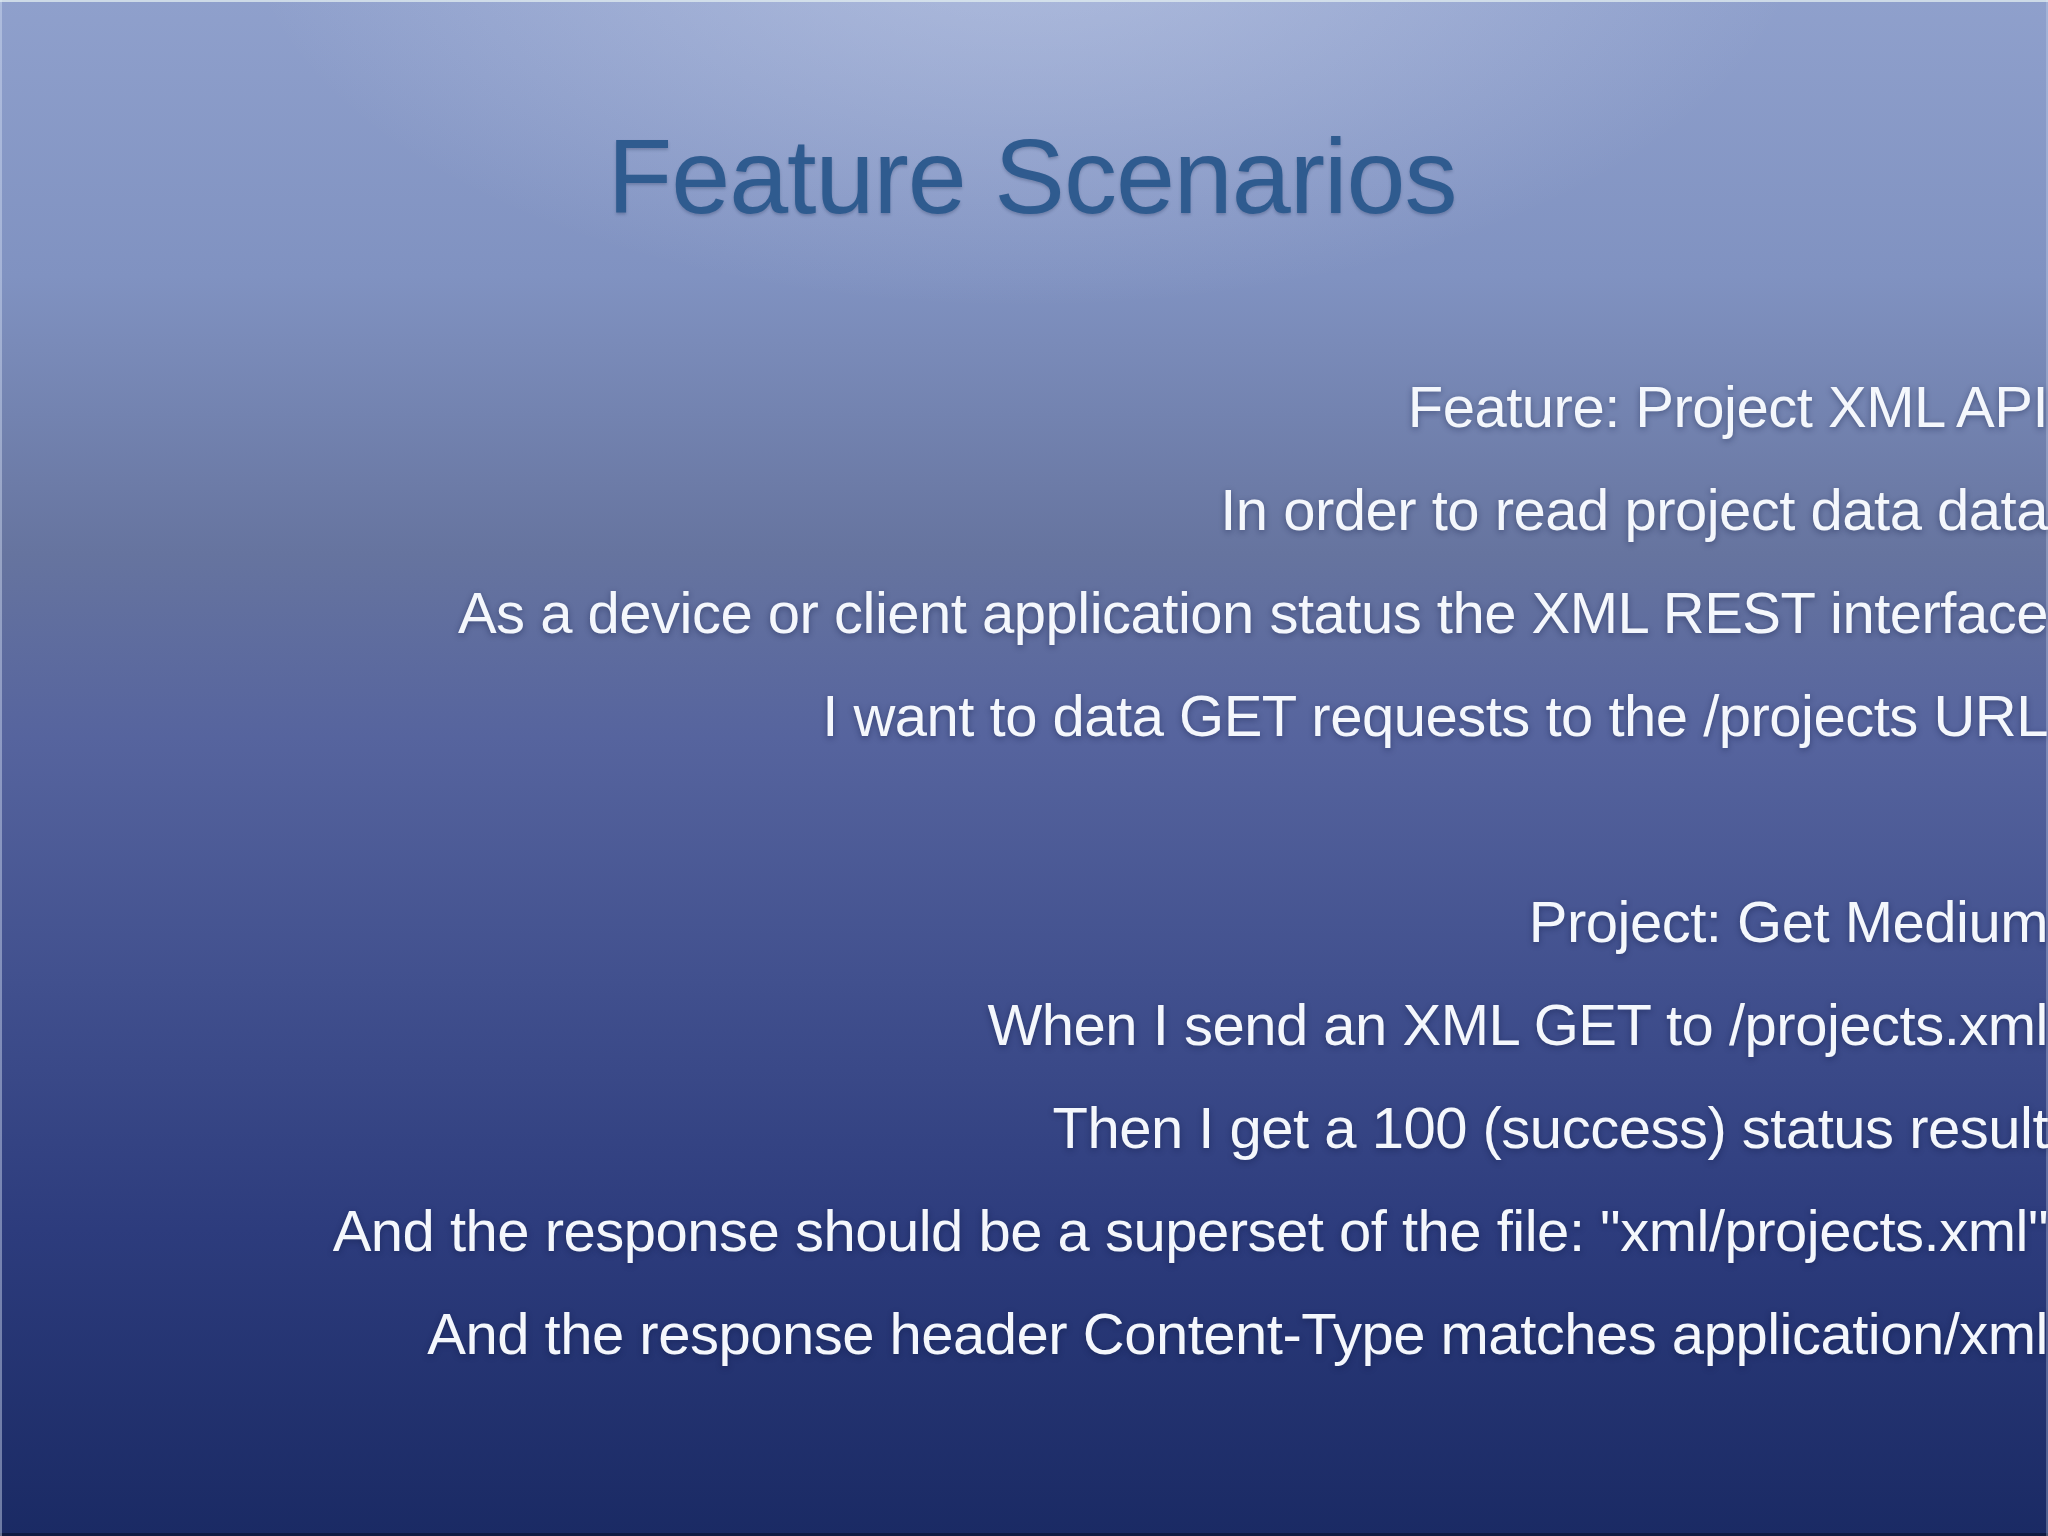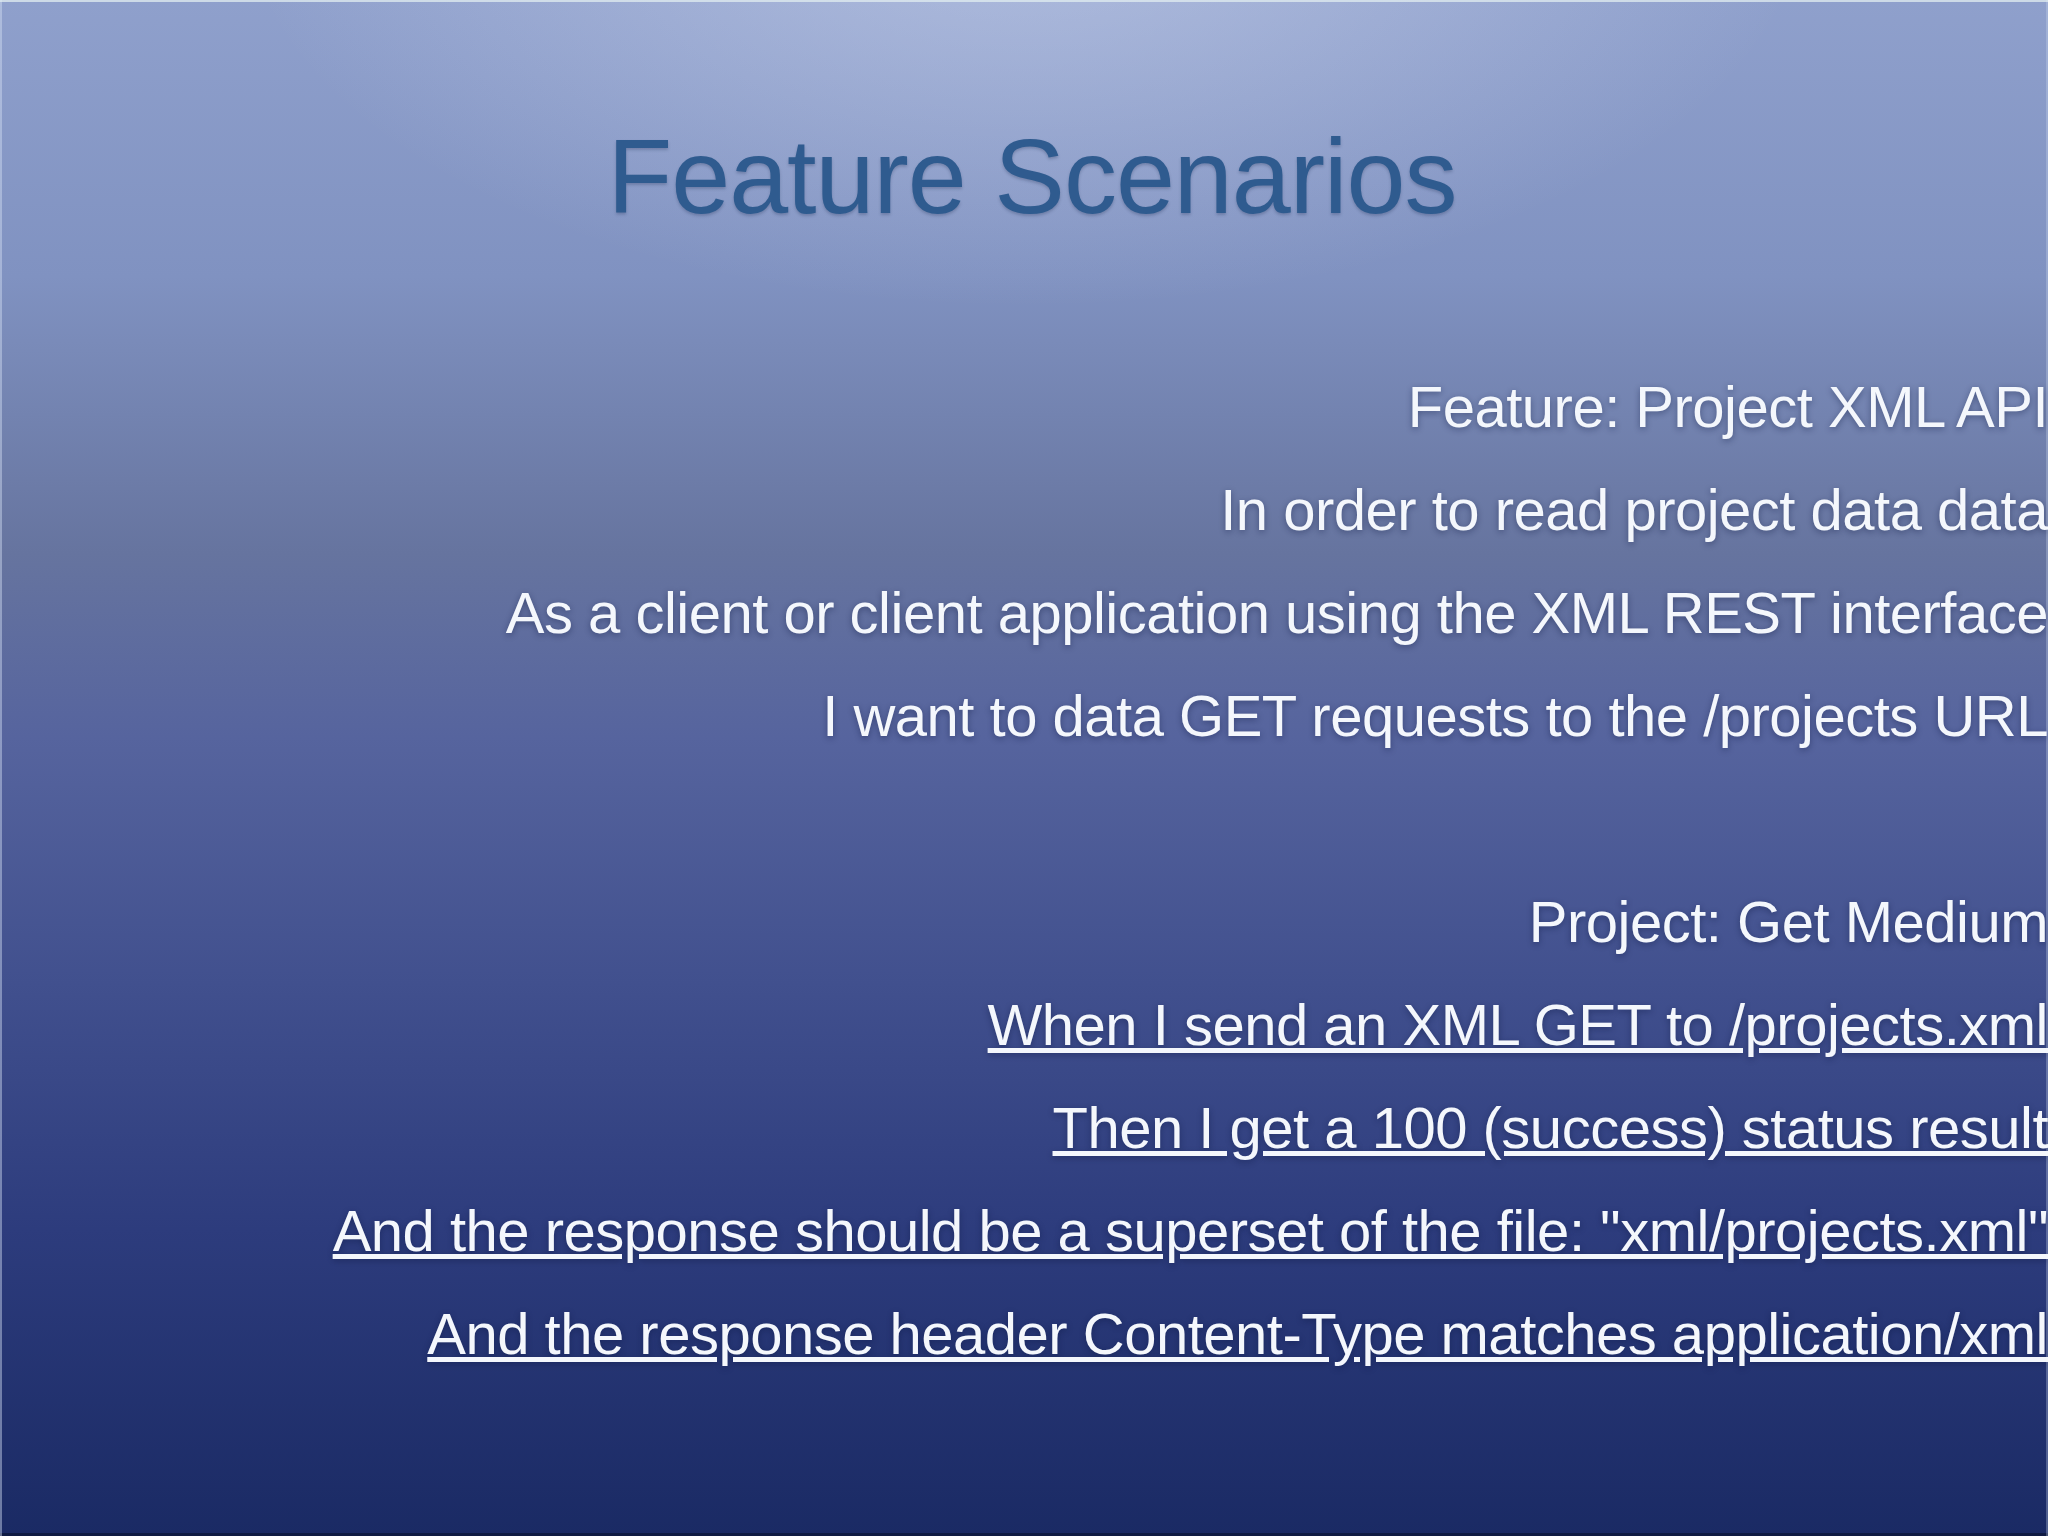--- a/index.html
+++ b/index.html
@@ -61,38 +61,38 @@
   .content p {
     margin: 0;
     font-size: 58px;
     line-height: 103px;
     letter-spacing: -0.5px;
     white-space: nowrap;
   }
 
   .indent-0 { padding-left: 68px;  }
   .indent-1 { padding-left: 48px; }
-  .indent-2 { padding-left: 76px; text-decoration: underline; }
+  .indent-2 { padding-left: 76px; }
 
   .blank-line { height: 103px; }
 </style>
 </head>
 <body>
 
 <div class="slide">
 
   <h1 class="slide-title">Feature Scenarios</h1>
 
   <div class="content">
 
     <p class="indent-0">Feature: Project XML API</p>
 
     <p class="indent-1">In order to read project data data</p>
 
-    <p class="indent-1">As a client or client application using the XML REST interface</p>
+    <p class="indent-1">As a device or client application status the XML REST interface</p>
 
     <p class="indent-1">I want to data GET requests to the /projects URL</p>
 
     <div class="blank-line"></div>
 
     <p class="indent-1">Project: Get Medium</p>
 
     <p class="indent-2">When I send an XML GET to /projects.xml</p>
 
     <p class="indent-2">Then I get a 100 (success) status result</p>

